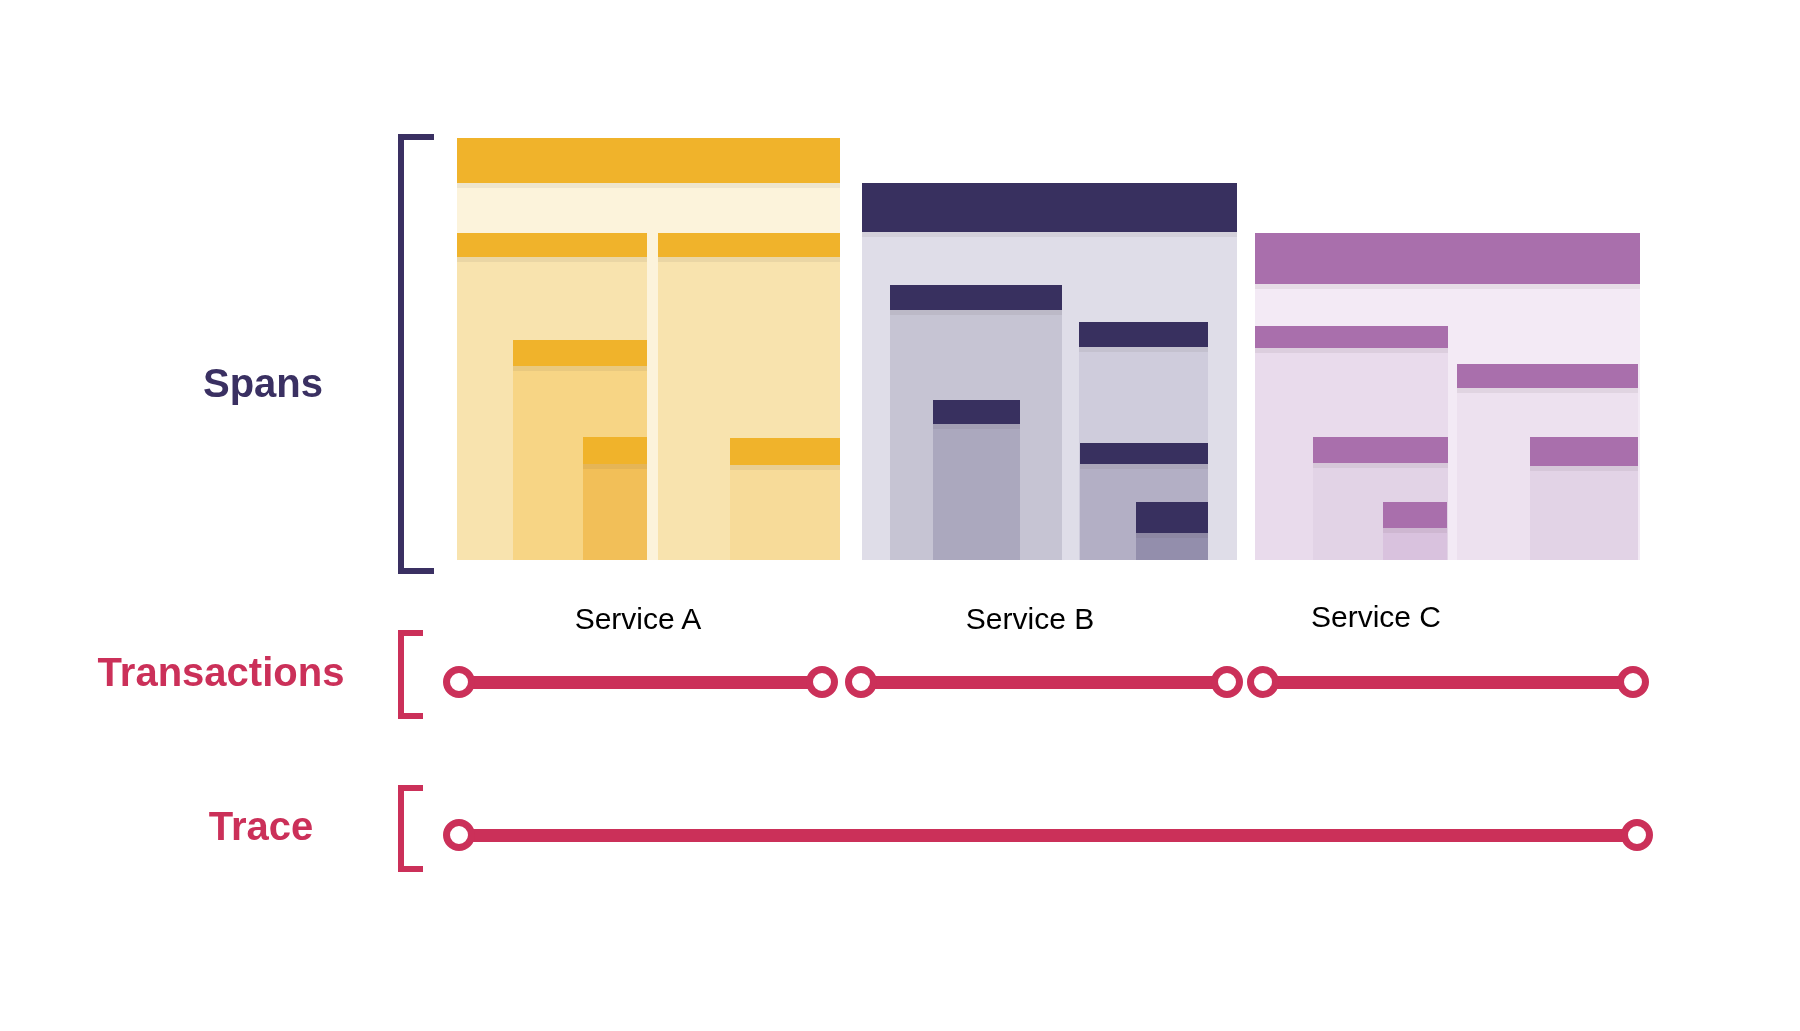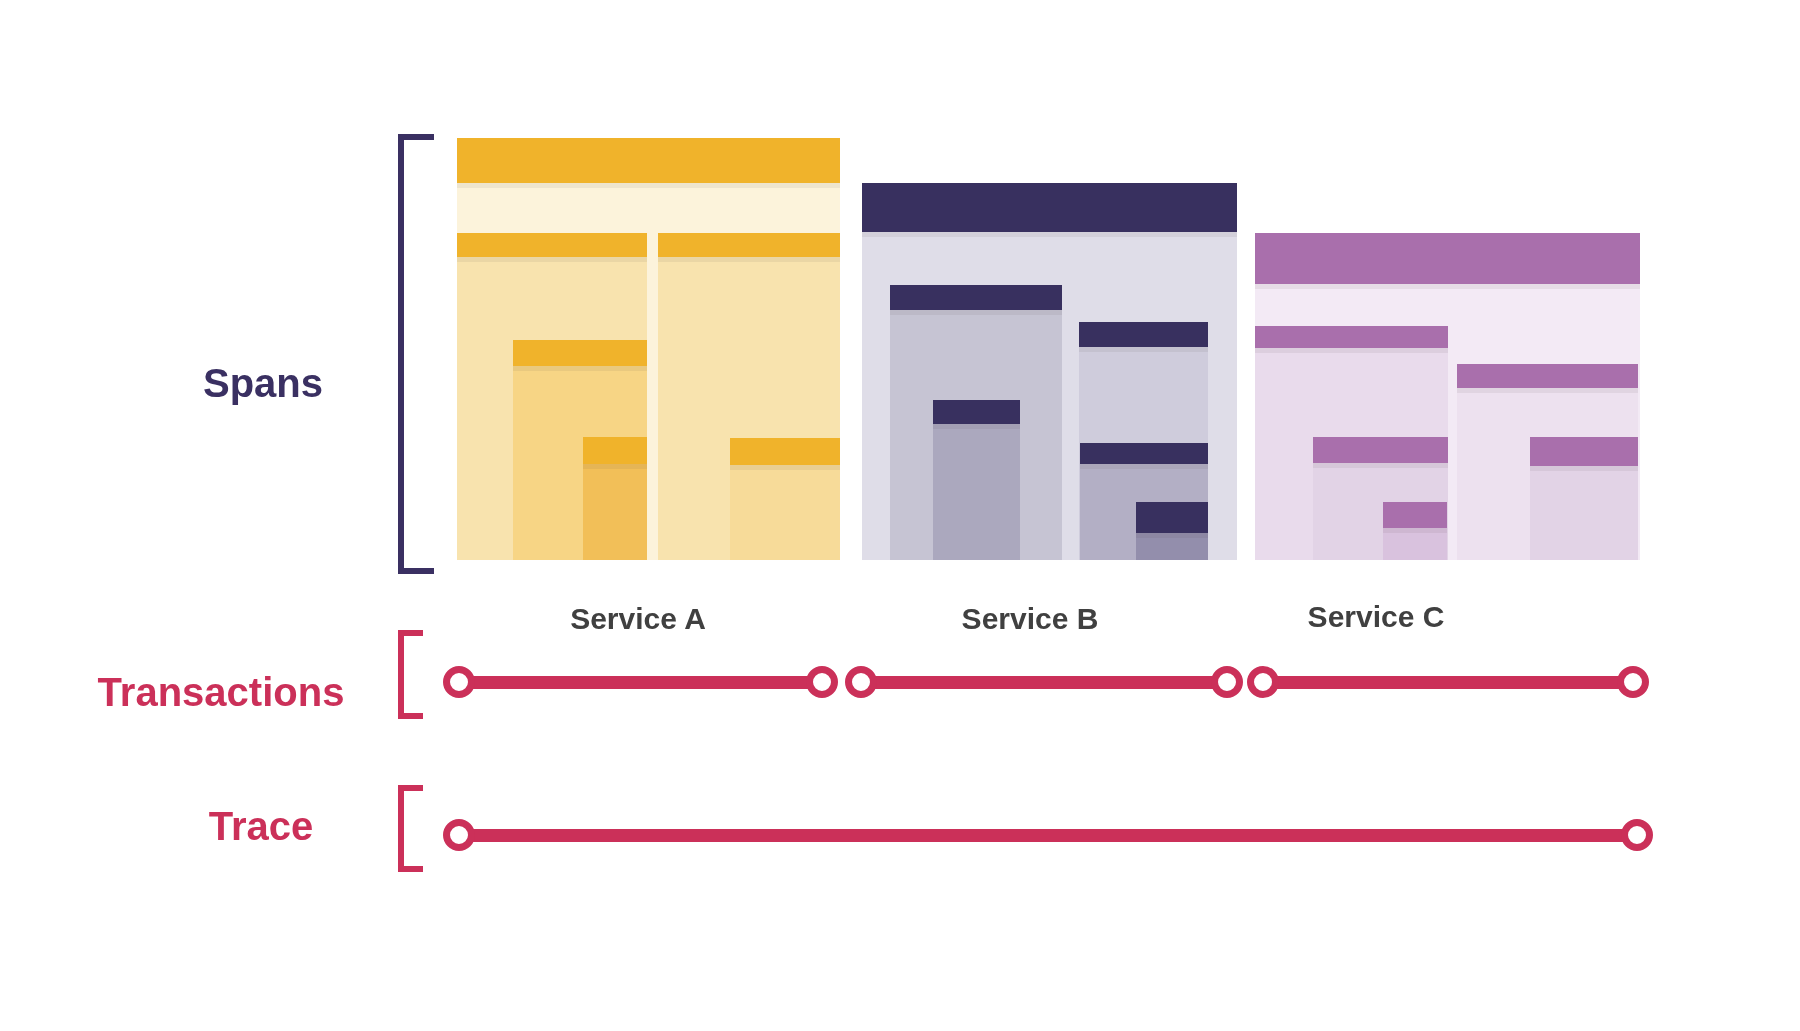--- a/index.html
+++ b/index.html
@@ -11,28 +11,28 @@
     font-family:"Liberation Sans", sans-serif;
   }
   .row-label {
     position:absolute;
     transform:translate(-50%,-50%);
     font-size:40px;
     font-weight:700;
     white-space:nowrap;
   }
   #label-spans   { left:263px; top:383px; color:#3A3062; }
-  #label-transactions { left:221px; top:672px; color:#CB3059;margin-top:20px; }
+  #label-transactions { left:221px; top:672px; color:#CB3059; }
   #label-trace   { left:261px; top:826px; color:#CB3059; }
   .svc-label {
     position:absolute;
     transform:translate(-50%,-50%);
     font-size:30px;
-    font-weight:700;
-    color:#404040;
+    font-weight:400;
+    color:#000000;
     white-space:nowrap;
   }
   #svc-a-label { left:638px;  top:619px; }
   #svc-b-label { left:1030px; top:619px; }
   #svc-c-label { left:1376px; top:617px;text-align:center; }
 
   #diagram-layer { position:absolute; inset:0; }
   #diagram-layer > div { position:absolute; }
 
   .span-body { }

